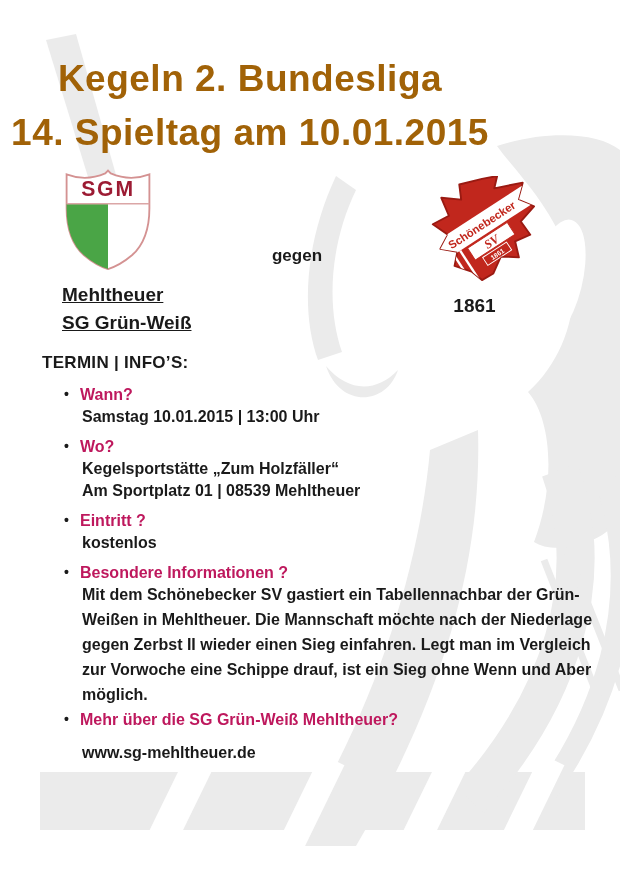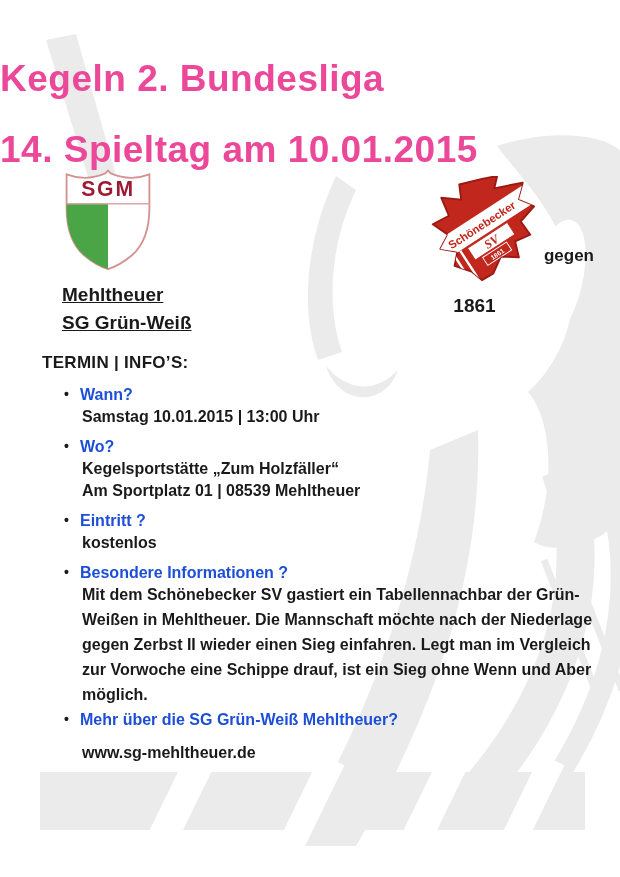--- a/index.html
+++ b/index.html
@@ -5,39 +5,39 @@
   html,body{margin:0;padding:0;}
   body{
     width:620px;height:877px;position:relative;overflow:hidden;
     background:#ffffff;
     font-family:"Liberation Sans",sans-serif;
     color:#1a1a1a;
   }
   .wm{position:absolute;top:0;left:0;z-index:0;}
   .layer{position:absolute;z-index:1;}
 
-  .title{top:54px;left:0;width:500px;text-align:left;color:#ec4899;font-weight:bold;}
+  .title{top:54px;left:0;width:500px;text-align:center;color:#a16207;font-weight:bold;}
   .title-l1{font-size:37px;line-height:50px;letter-spacing:0.5px;}
-  .title-l2{font-size:37px;line-height:50px;margin-top:21px;letter-spacing:0.5px;}
+  .title-l2{font-size:37px;line-height:50px;margin-top:4px;letter-spacing:0.5px;}
 
   .home-col{top:166px;left:62px;width:200px;text-decoration:underline;}
   .away-col{top:176px;left:372px;width:205px;text-align:center;}
-  .gegen{top:246px;left:0;width:594px;text-align:right;font-size:17px;font-weight:bold;color:#1a1a1a;}
+  .gegen{top:246px;left:0;width:594px;text-align:center;font-size:17px;font-weight:bold;color:#1a1a1a;}
   .team-name-block{margin-top:6px;}
   .team-name{font-size:19px;font-weight:bold;line-height:28px;color:#1a1a1a;}
   .logo-svg{display:inline-block;}
   .away-col .logo-svg{margin-left:14px;}
   svg text{font-family:"Liberation Sans",sans-serif;}
   .serif-text{font-family:"Liberation Serif",serif;}
 
   .info{top:352px;left:42px;width:552px;}
   .info-heading{font-size:17px;font-weight:bold;line-height:22px;letter-spacing:0.3px;}
   .brow{margin-top:11px;line-height:18px;font-size:16px;font-weight:bold;padding-left:22px;}
   .dot{display:inline-block;width:16px;color:#1a1a1a;font-size:14px;vertical-align:1px;}
-  .blabel{color:#1d4ed8;}
+  .blabel{color:#be185d;}
   .iline{margin-top:4px;line-height:18px;font-size:16px;font-weight:bold;padding-left:40px;}
   .ipara{margin-top:0;line-height:25px;font-size:16px;font-weight:bold;padding-left:40px;}
   .brow.mehr{margin-top:3px;}
   .iline.www{margin-top:15px;}
 </style>
 </head>
 <body>
 
 <svg class="wm" width="620" height="877" viewBox="0 0 620 877">
   <g fill="#ebebeb">

